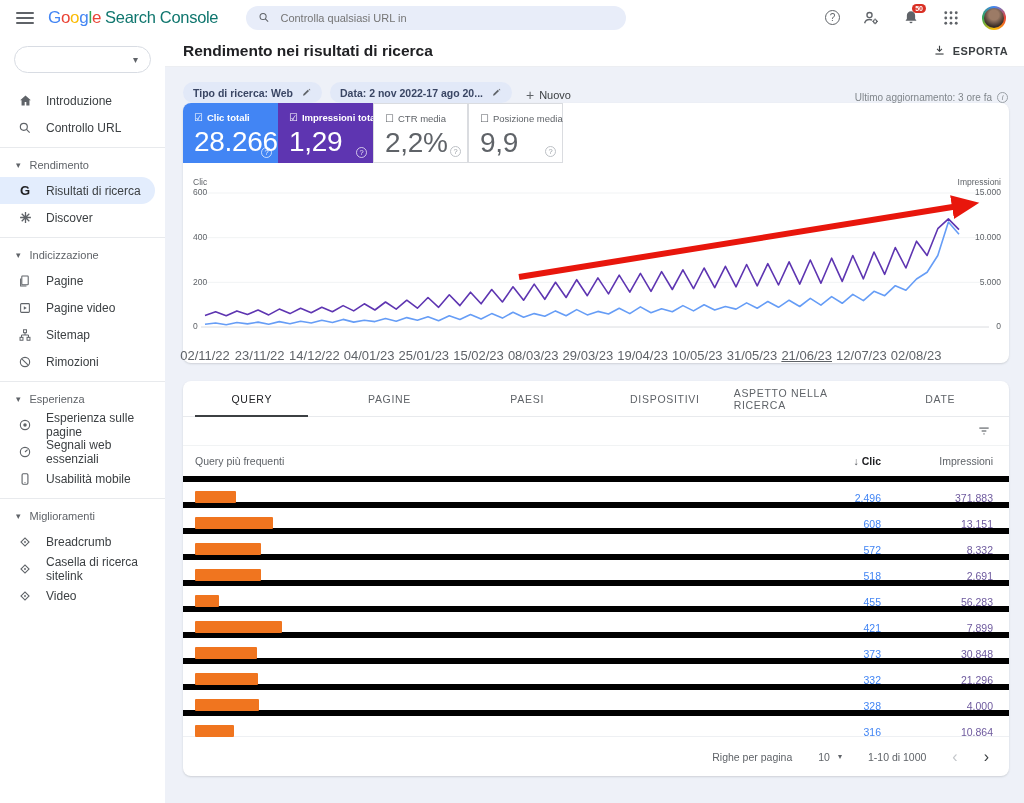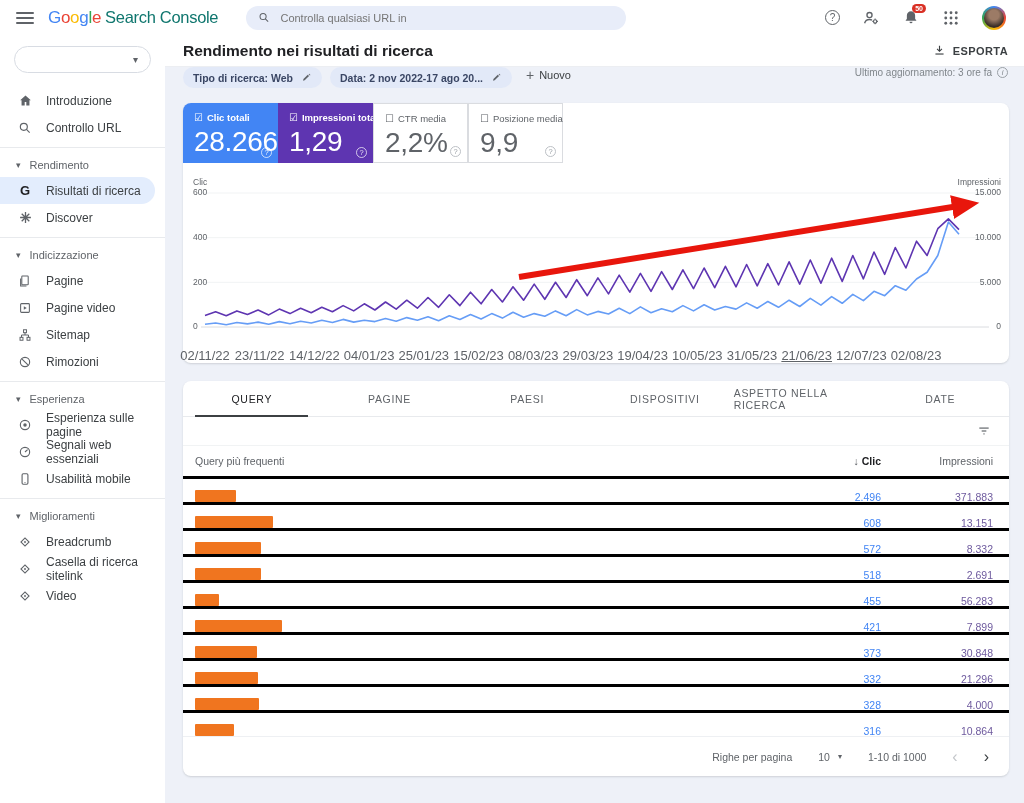--- a/index.html
+++ b/index.html
@@ -48,21 +48,21 @@
   .nav-section .caret { font-size:9px; margin-right:9px; }
   .side-div { height:1px; background:#e8eaed; margin:6px 0 4px 0; }
 
   
   .main { position:absolute; left:165px; top:35px; width:859px; }
   .title-row { background:#fff; height:32px; display:flex; align-items:center; padding:0 16px 0 18px;
     border-bottom:1px solid #eceef2; }
   .page-title { font-size:15.5px; color:#202124; }
   .export-btn { margin-left:auto; display:flex; align-items:center; gap:7px; color:#3c4043;
     font-size:11px; font-weight:700; letter-spacing:.4px; cursor:pointer; }
-  .chips-row { height:36px; display:flex; align-items:flex-start; padding-left:18px; gap:8px; }
+  .chips-row { height:36px; display:flex; align-items:flex-end; padding-left:18px; gap:8px; }
   .chip { background:#e2e9f8; border-radius:14px; height:21px; display:flex; align-items:center;
     gap:8px; padding:0 10px; font-size:10.5px; color:#3a4664; font-weight:600; cursor:pointer; }
   .chip svg { color:#5f6368; }
   .new-btn { display:flex; align-items:center; gap:5px; font-size:11px; color:#3c4043;
     margin-left:6px; cursor:pointer; }
   .new-btn .plus { font-size:14px; color:#5f6368; }
   .last-update { margin-left:auto; padding-right:16px; font-size:10px; color:#80868b;
     display:flex; align-items:center; gap:5px; }
   .info-dot { width:11px; height:11px; border:1px solid #9aa0a6; border-radius:50%; font-size:7.5px;
     color:#80868b; display:flex; align-items:center; justify-content:center; font-style:italic; }
@@ -106,21 +106,21 @@
   .tab.active::after { content:""; position:absolute; left:9%; right:9%; bottom:-1px; height:2px;
     background:#3c4043; }
   .toolbar { height:29px; display:flex; align-items:center; justify-content:flex-end;
     padding-right:18px; border-bottom:1px solid #f1f3f4; }
   .thead { height:30px; display:flex; align-items:center; font-size:10.5px; color:#5f6368;
     padding:0 16px 0 12px; }
   .thead .dim { flex:1; }
   .thead .m1 { width:92px; text-align:right; color:#202124; font-weight:600; }
   .thead .m1 .arr { color:#5f6368; font-weight:400; margin-right:3px; }
   .thead .m2 { width:112px; text-align:right; }
-  .trow { height:26px; display:flex; align-items:center; border-top:3px solid #000000;
+  .trow { height:26px; display:flex; align-items:center; border-top:6px solid #000000;
     padding:12px 16px 0 12px; cursor:pointer; }
   .trow .bar-cell { flex:1; }
   .qbar { height:12px; background:#f0751f; border-radius:1px; }
   .trow .v1 { width:92px; text-align:right; font-size:10.5px; color:#4285f4; }
   .trow .v2 { width:112px; text-align:right; font-size:10.5px; color:#6e5a9e; }
   .pager { height:40px; display:flex; align-items:center; justify-content:flex-end; gap:26px;
     padding-right:20px; font-size:10.5px; color:#5f6368; border-top:1px solid #eef0f3; }
   .pp-select { display:flex; align-items:center; gap:8px; cursor:pointer; }
   .pg-prev { color:#c4c7cb; font-size:16px; cursor:default; }
   .pg-next { color:#3c4043; font-size:16px; cursor:pointer; }

